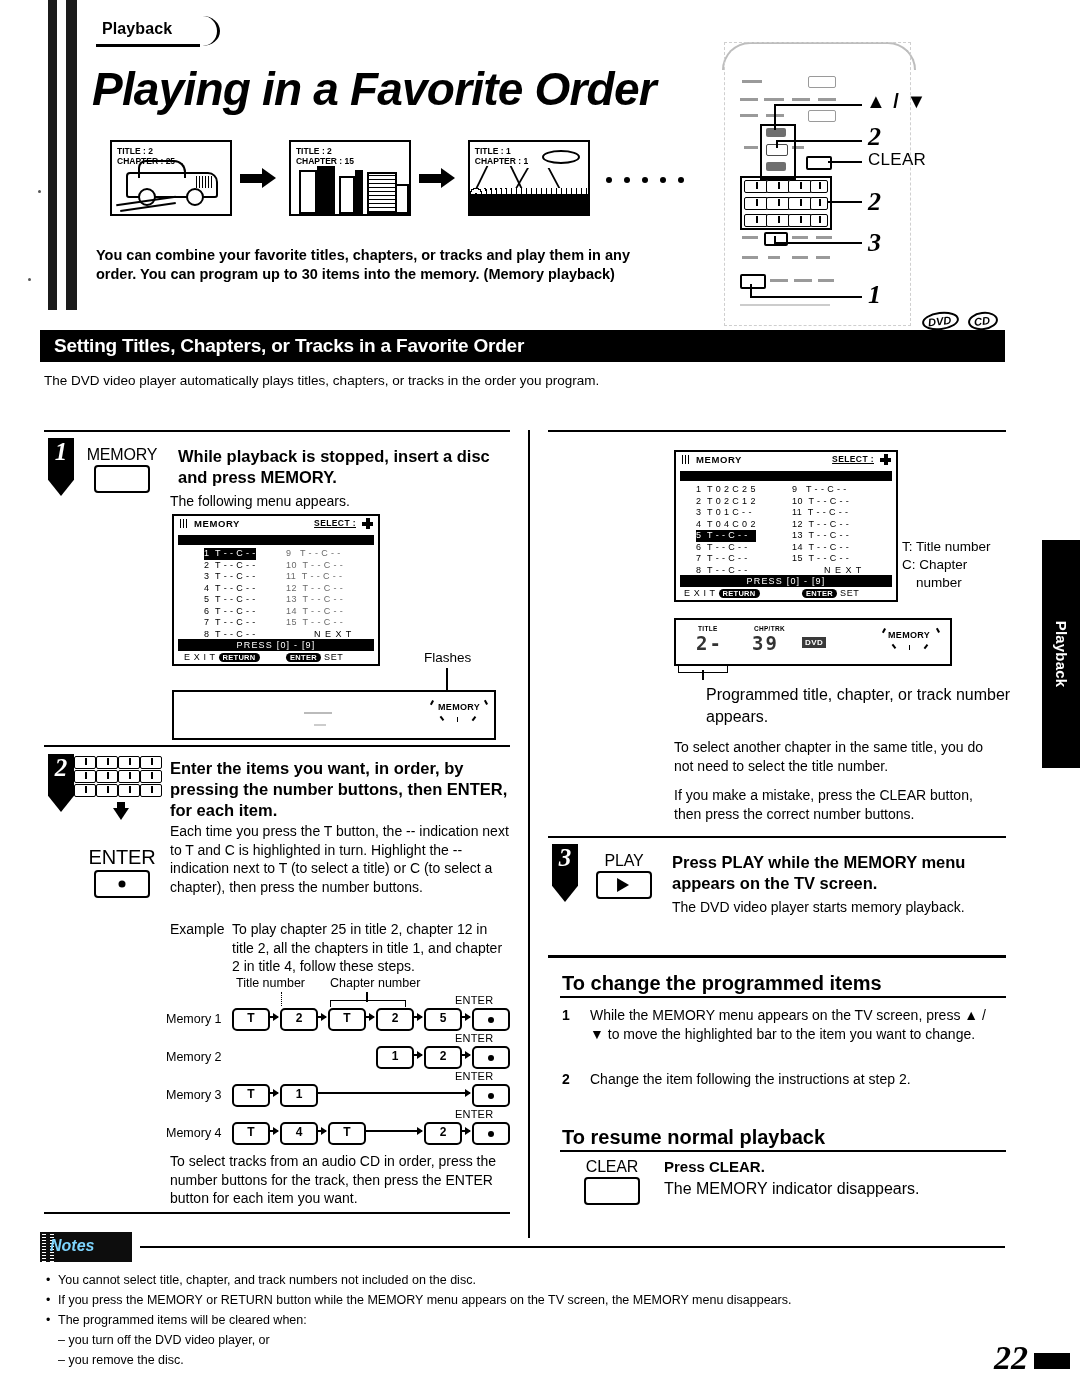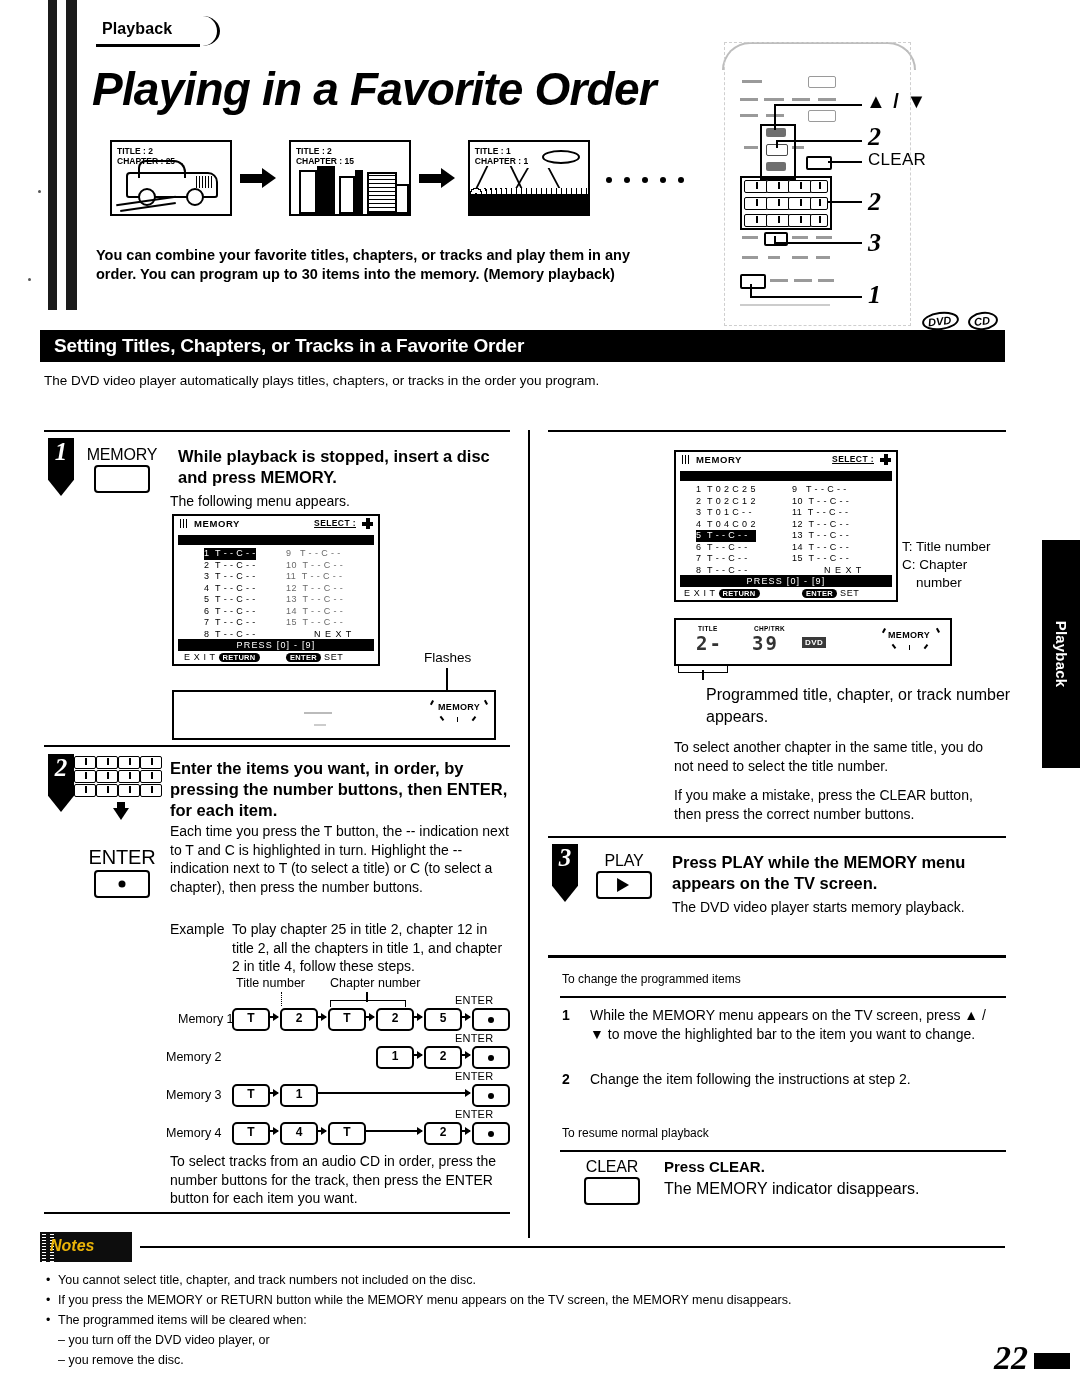--- a/index.html
+++ b/index.html
@@ -158,28 +158,28 @@
     width:6px;height:6px;background:#000;border-radius:50%;}
   .sqarrow{position:absolute;height:2px;background:#000;}
   .sqarrow:after{content:"";position:absolute;right:-1px;top:-3px;width:0;height:0;
     border-top:4px solid transparent;border-bottom:4px solid transparent;border-left:6px solid #000;}
   .entlbl{position:absolute;font-size:11px;letter-spacing:0.2px;}
   .brk{position:absolute;border-top:1.5px solid #000;border-left:1.5px solid #000;border-right:1.5px solid #000;height:6px;}
   .tick{position:absolute;width:1.5px;background:#000;}
   .dashv{position:absolute;width:1px;border-left:1.5px dotted #000;}
 
   
-  .subhead{position:absolute;font-size:12px;font-weight:normal;}
+  .subhead{position:absolute;font-size:20px;font-weight:bold;}
   .numlist{position:absolute;font-size:14px;line-height:18.5px;}
   .numlist .n{position:absolute;left:0;font-weight:bold;}
   .numlist .t{position:absolute;left:28px;}
 
   
   #notes-badge{left:40px;top:1232px;width:92px;height:30px;background:#0d0d0d;}
-  #notes-badge span{position:absolute;left:10px;top:5px;color:#eab308;font-size:16px;font-weight:bold;font-style:italic;}
+  #notes-badge span{position:absolute;left:10px;top:5px;color:#7dd3fc;font-size:16px;font-weight:bold;font-style:italic;}
   #notes-badge .edgeL{position:absolute;left:2px;top:0;width:4px;height:100%;
     background:repeating-linear-gradient(0deg,#fff 0 1px,#0d0d0d 1px 3px);}
   #notes-badge .edgeR{position:absolute;right:2px;top:0;width:4px;height:100%;
     background:repeating-linear-gradient(0deg,#fff 0 1px,#0d0d0d 1px 3px);}
   #notes-rule{left:140px;top:1246px;width:865px;height:2px;background:#000;}
   .notelist{position:absolute;font-size:12.5px;line-height:17px;}
   .notelist .bullet{position:absolute;left:0;}
   .notelist .txt{position:absolute;left:12px;white-space:nowrap;}
 
   
@@ -439,21 +439,21 @@
   <div class="stepbody" style="left:170px;top:822px;width:340px;">Each time you press the T button, the -- indication next to T and C is highlighted in turn. Highlight the -- indication next to T (to select a title) or C (to select a chapter), then press the number buttons.</div>
   <div class="stepbody" style="left:170px;top:920px;width:60px;">Example</div>
   <div class="stepbody" style="left:232px;top:920px;width:278px;">To play chapter 25 in title 2, chapter 12 in title 2, all the chapters in title 1, and chapter 2 in title 4, follow these steps.</div>
 
   <div class="abs" style="left:236px;top:976px;font-size:12.5px;">Title number</div>
   <div class="abs" style="left:330px;top:976px;font-size:12.5px;">Chapter number</div>
   <div class="dashv" style="left:281px;top:992px;height:14px;"></div>
   <div class="tick" style="left:366px;top:992px;height:10px;"></div>
   <div class="brk" style="left:330px;top:1000px;width:74px;"></div>
 
-  <div class="seqlbl" style="left:178px;top:1012px;text-align:center;">Memory 1</div>
+  <div class="seqlbl" style="left:166px;top:1012px;text-align:center;">Memory 1</div>
   <div class="entlbl" style="left:455px;top:994px;">ENTER</div>
   <div class="kbtn" style="left:232px;top:1008px;width:34px;">T</div>
   <div class="sqarrow" style="left:268px;top:1016px;width:10px;"></div>
   <div class="kbtn" style="left:280px;top:1008px;width:34px;">2</div>
   <div class="sqarrow" style="left:316px;top:1016px;width:10px;"></div>
   <div class="kbtn" style="left:328px;top:1008px;width:34px;">T</div>
   <div class="sqarrow" style="left:364px;top:1016px;width:10px;"></div>
   <div class="kbtn" style="left:376px;top:1008px;width:34px;">2</div>
   <div class="sqarrow" style="left:412px;top:1016px;width:10px;"></div>
   <div class="kbtn" style="left:424px;top:1008px;width:34px;">5</div>

